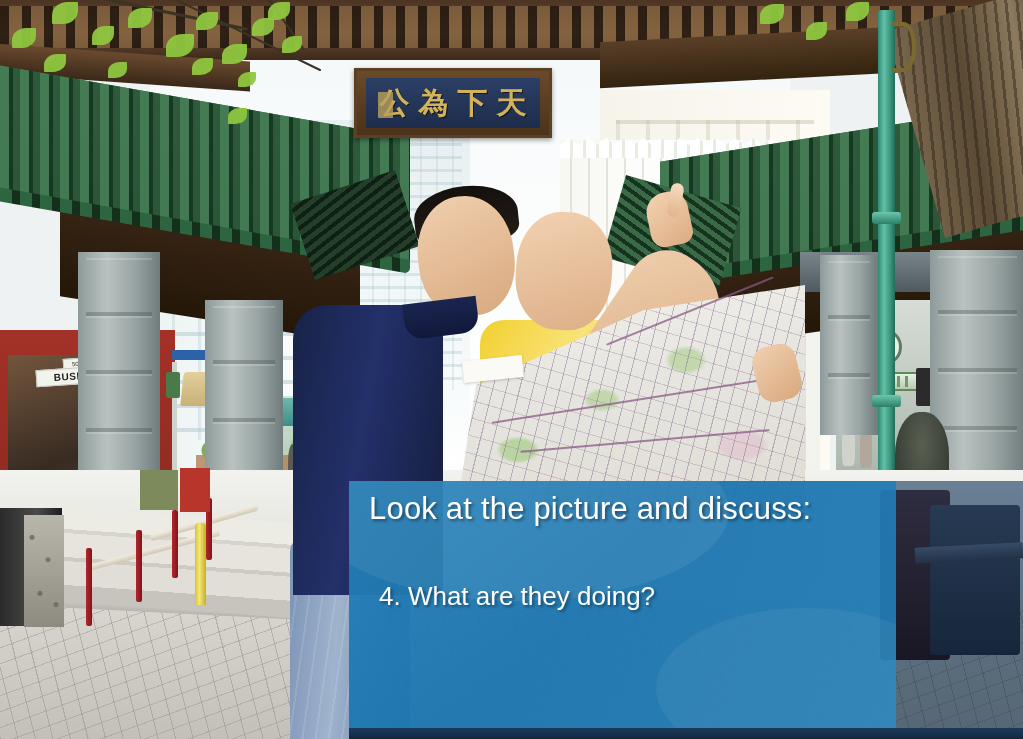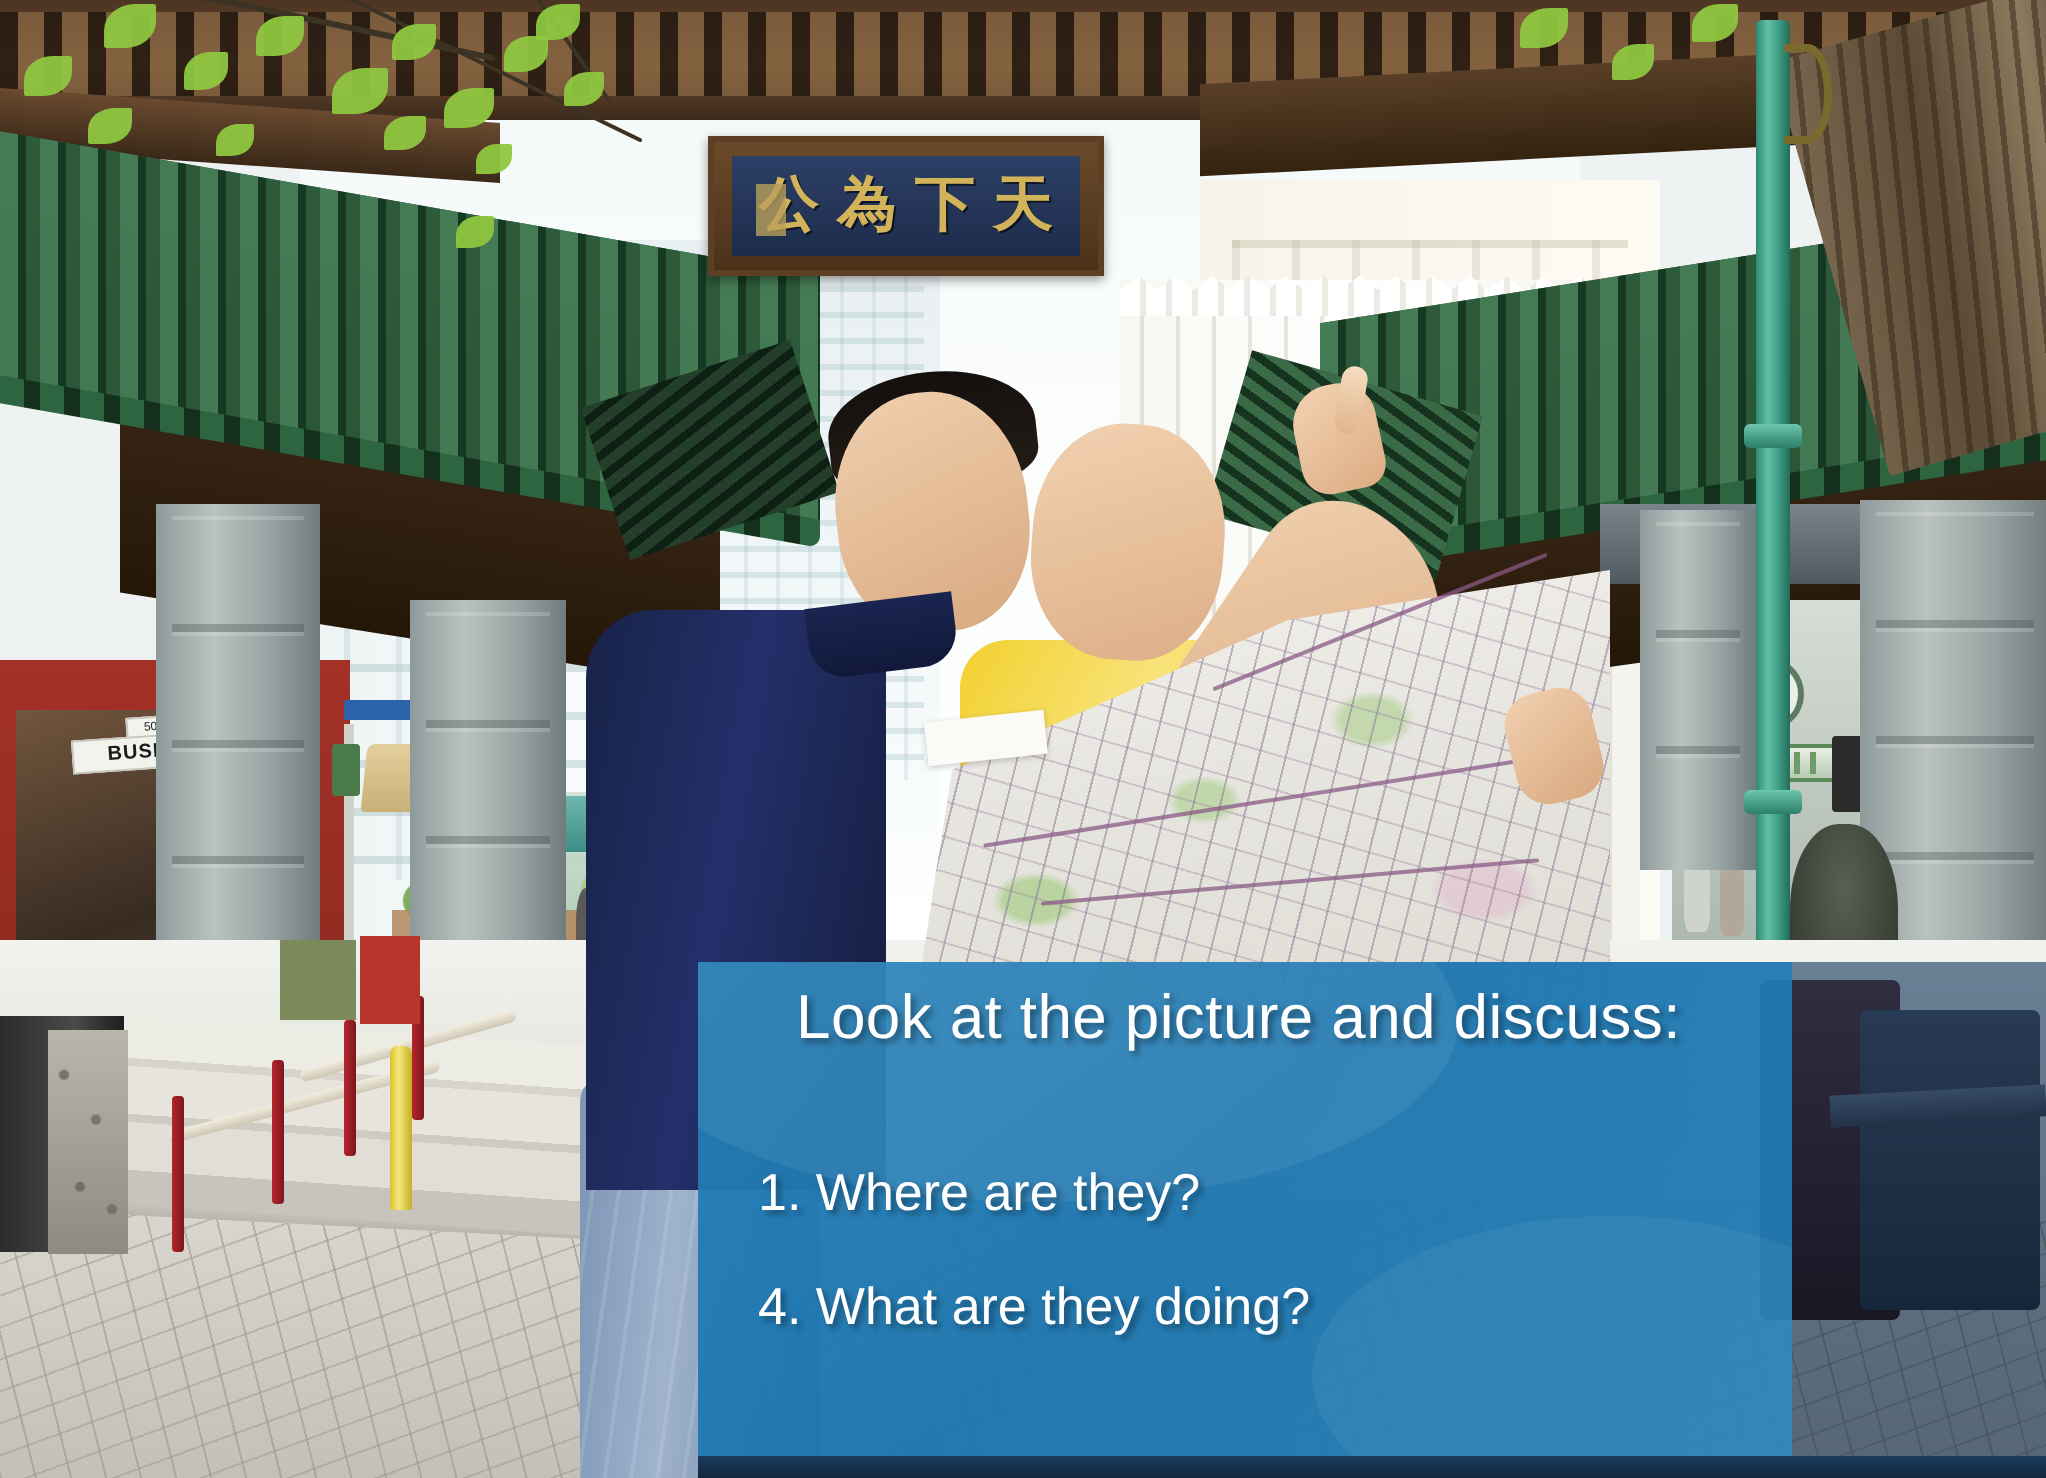--- a/index.html
+++ b/index.html
@@ -500,21 +500,20 @@
     position:absolute;left:349px;top:728px;width:674px;height:11px;
     background:linear-gradient(180deg,#1b3a5c,#13283f);
   }
 
   .callout-title{
     position:absolute;left:20px;top:10px;
     color:#ffffff;font-size:31px;font-weight:400;letter-spacing:.2px;
     text-shadow:2px 2px 3px rgba(0,0,0,.42);
     white-space:nowrap;
     font-family:"Liberation Sans",sans-serif;
-    margin-left:29px;
   }
   .callout-list{
     position:absolute;left:30px;top:100px;
     margin:0;padding:0;list-style:none;
   }
   .callout-list li{
     color:#ffffff;font-size:26px;font-weight:400;
     text-shadow:2px 2px 3px rgba(0,0,0,.40);
     white-space:nowrap;
     margin-bottom:26px;
@@ -673,19 +672,18 @@
     <div class="kiosk-dark"></div>
     <div class="bench"></div>
     <div class="bench-seat"></div>
   </div>
 
   <div class="tint-right"></div>
 
   <div class="callout">
     <div class="callout-title">Look at the picture and discuss:</div>
     <ul class="callout-list">
-      <li>1. Where are they?</li>
       <li>4. What are they doing?</li>
     </ul>
   </div>
 
   <div class="band-bottom"></div>
 </div>
 
 </body></html>

